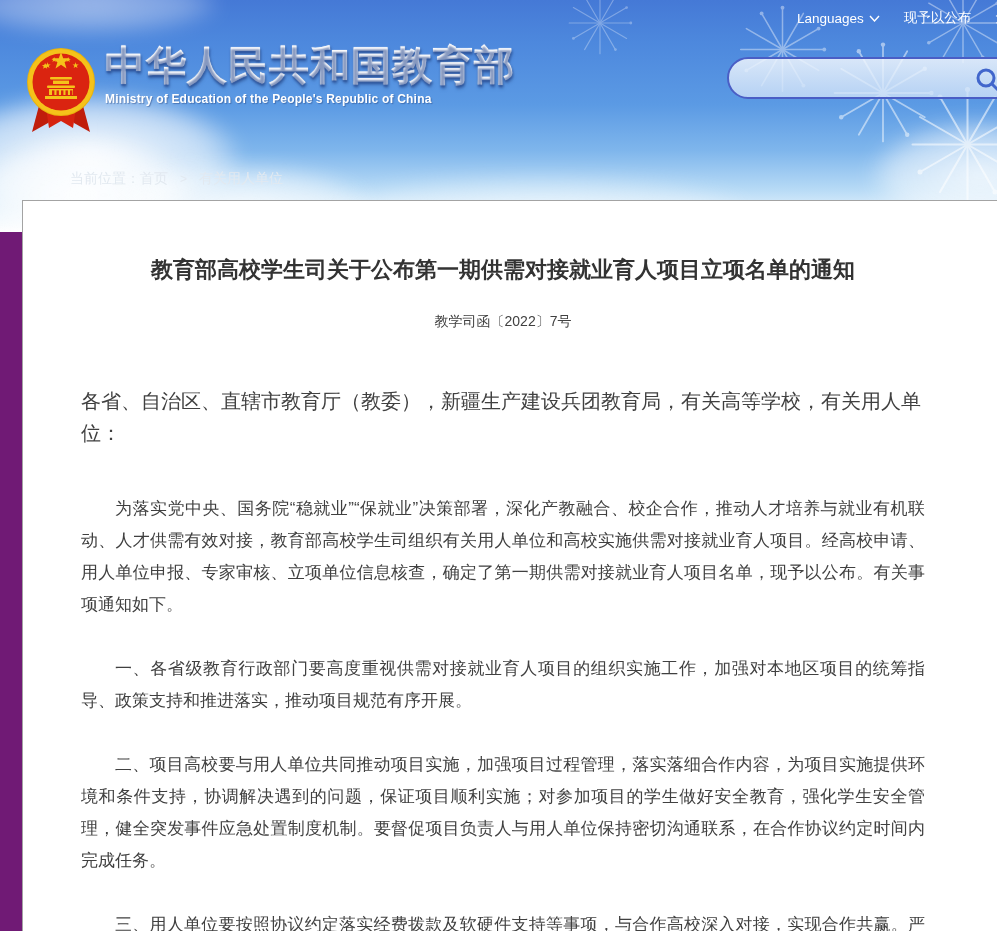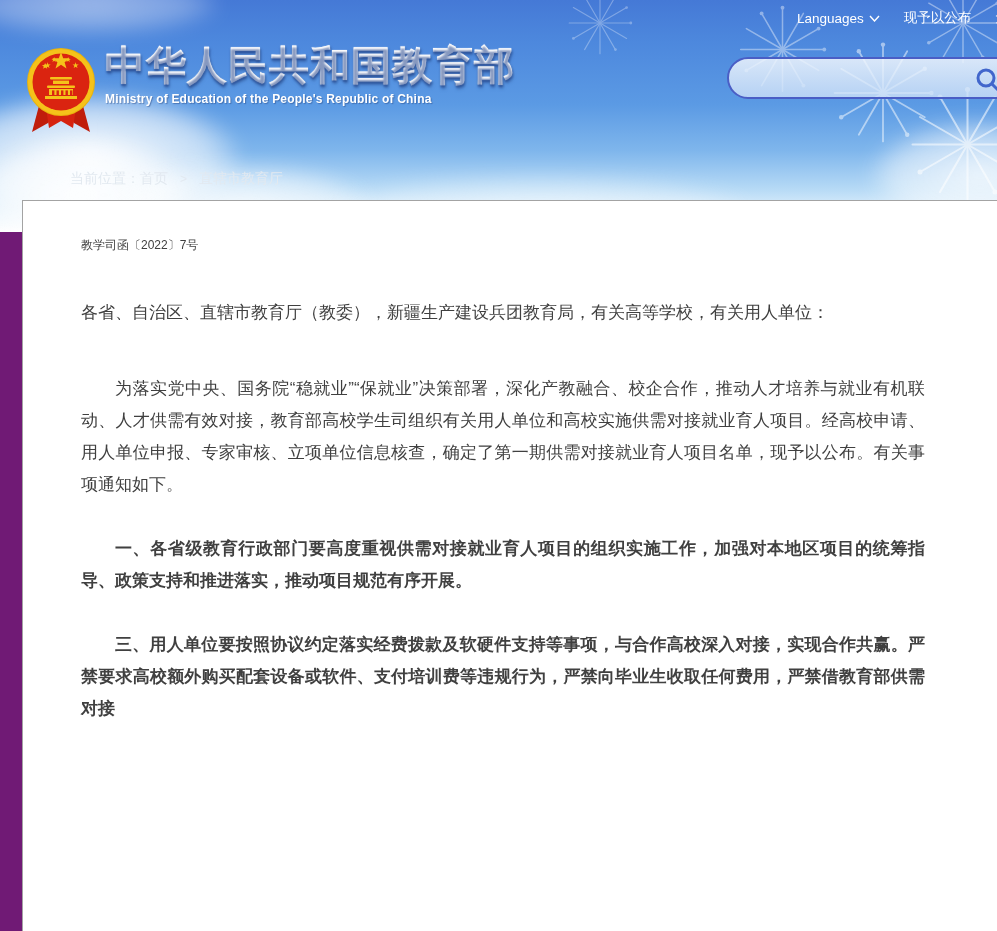--- a/index.html
+++ b/index.html
@@ -58,25 +58,25 @@
     display:flex; align-items:center;margin-left:48px; }
   .breadcrumb a { color:#e2e9f0; text-decoration:none; cursor:pointer; }
   .breadcrumb .sep { margin:0 12px; font-size:12px; }
 
   
   .content-box { position:absolute; left:22px; top:200px; width:1120px; height:1200px;
     background:#fff; border:1px solid #a3a3a3; }
   .content-inner { width:844px; margin-left:58px; color:#404040; }
   .doc-title { padding-top:54px; font-size:22px; line-height:30px; font-weight:bold;
     color:#333; text-align:center; }
-  .doc-number { margin-top:32px; font-size:12px; line-height:24px; text-align:left; color:#404040; }
-  .salutation { margin-top:40px; font-size:17px; line-height:32px; }
+  .doc-number { margin-top:24px; font-size:14px; line-height:24px; text-align:center; color:#404040; }
+  .salutation { margin-top:52px; font-size:20px; line-height:32px; }
   .body-para { font-size:17px; line-height:32px; text-indent:2em; text-align:justify; }
   .body-para.p0 { margin-top:44px; }
-  .body-para.pn { margin-top:32px;font-weight:bold; }
+  .body-para.pn { margin-top:32px; }
 </style>
 </head>
 <body>
 
 <svg width="0" height="0" style="position:absolute">
   <defs>
     <symbol id="dandelion" viewBox="0 0 100 100">
       <g stroke="#ffffff" stroke-width="1.6" fill="none" stroke-linecap="round">
         <path d="M50 50 L50 6"></path>
           <path d="M50 50 L72 12"></path>
@@ -181,27 +181,29 @@
       <svg class="search-icon" viewBox="0 0 26 26">
         <circle cx="11" cy="11" r="8" fill="none" stroke="#4166cc" stroke-width="3"></circle>
         <line x1="17" y1="17" x2="24" y2="24" stroke="#4166cc" stroke-width="3" stroke-linecap="round"></line>
       </svg>
     </div>
 
     <div class="breadcrumb">
       <span>当前位置：</span>
       <a>首页</a>
       <span class="sep">&gt;</span>
-      <a>直辖市教育厅</a>
+      <a>有关用人单位</a>
     </div>
   </header>
 
   <main class="content-box">
     <div class="content-inner">
+      <h1 class="doc-title">教育部高校学生司关于公布第一期供需对接就业育人项目立项名单的通知</h1>
       <div class="doc-number">教学司函〔2022〕7号</div>
       <p class="salutation">各省、自治区、直辖市教育厅（教委），新疆生产建设兵团教育局，有关高等学校，有关用人单位：</p>
       <p class="body-para p0">为落实党中央、国务院“稳就业”“保就业”决策部署，深化产教融合、校企合作，推动人才培养与就业有机联动、人才供需有效对接，教育部高校学生司组织有关用人单位和高校实施供需对接就业育人项目。经高校申请、用人单位申报、专家审核、立项单位信息核查，确定了第一期供需对接就业育人项目名单，现予以公布。有关事项通知如下。</p>
       <p class="body-para pn">一、各省级教育行政部门要高度重视供需对接就业育人项目的组织实施工作，加强对本地区项目的统筹指导、政策支持和推进落实，推动项目规范有序开展。</p>
+      <p class="body-para pn">二、项目高校要与用人单位共同推动项目实施，加强项目过程管理，落实落细合作内容，为项目实施提供环境和条件支持，协调解决遇到的问题，保证项目顺利实施；对参加项目的学生做好安全教育，强化学生安全管理，健全突发事件应急处置制度机制。要督促项目负责人与用人单位保持密切沟通联系，在合作协议约定时间内完成任务。</p>
       <p class="body-para pn">三、用人单位要按照协议约定落实经费拨款及软硬件支持等事项，与合作高校深入对接，实现合作共赢。严禁要求高校额外购买配套设备或软件、支付培训费等违规行为，严禁向毕业生收取任何费用，严禁借教育部供需对接</p>
     </div>
   </main>
 
 </div>
 
 </body></html>

